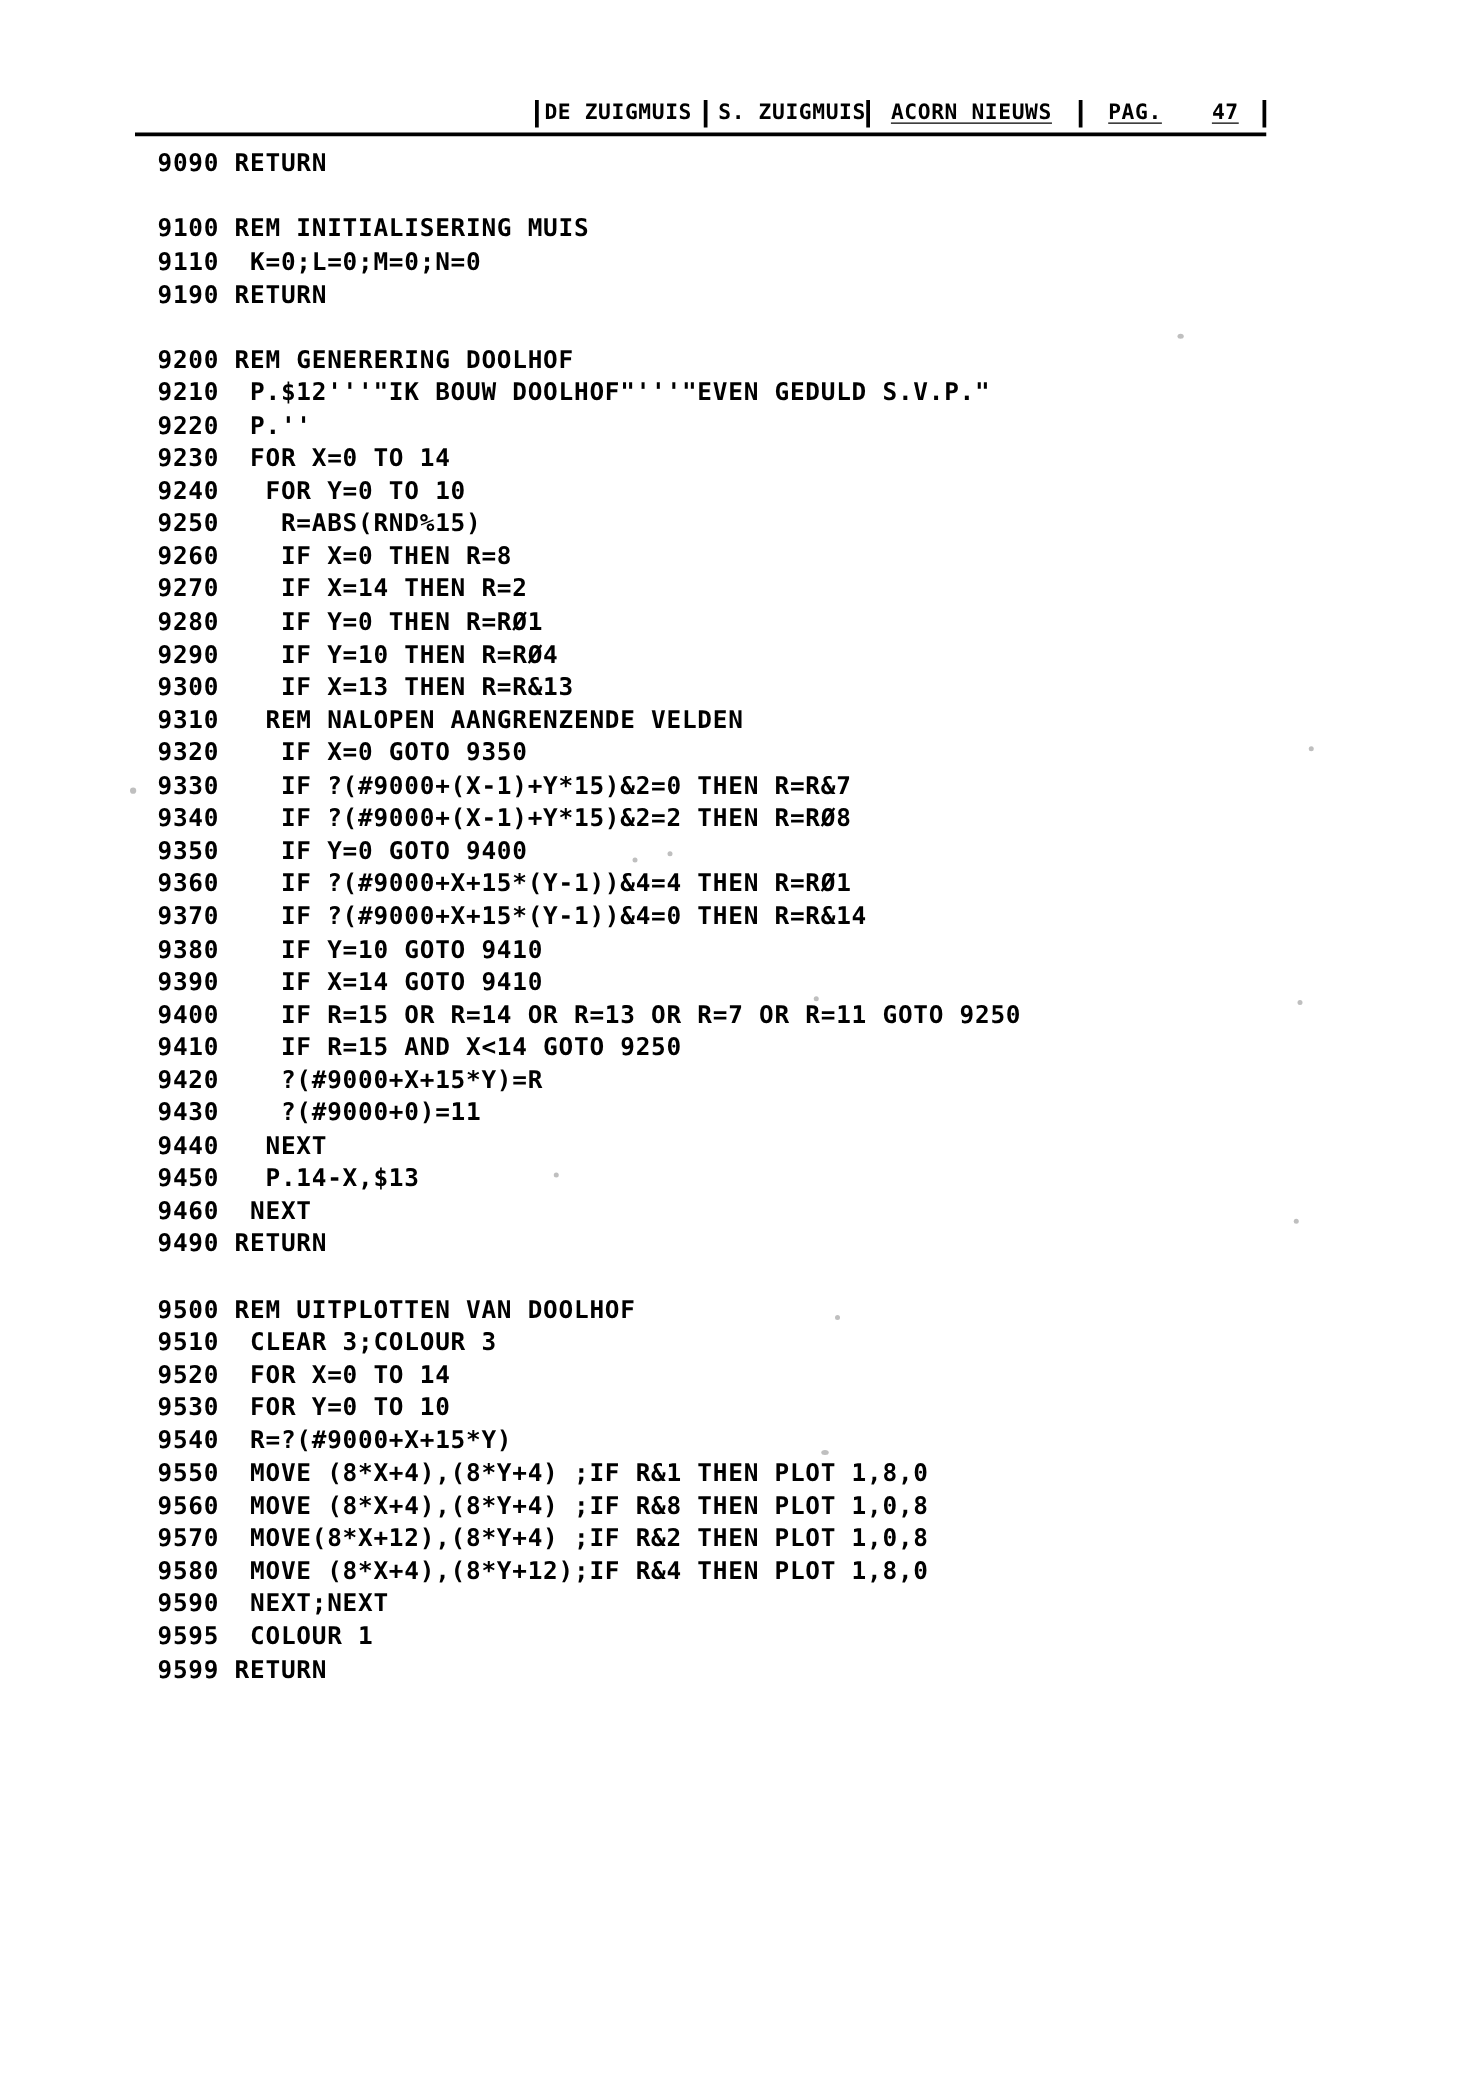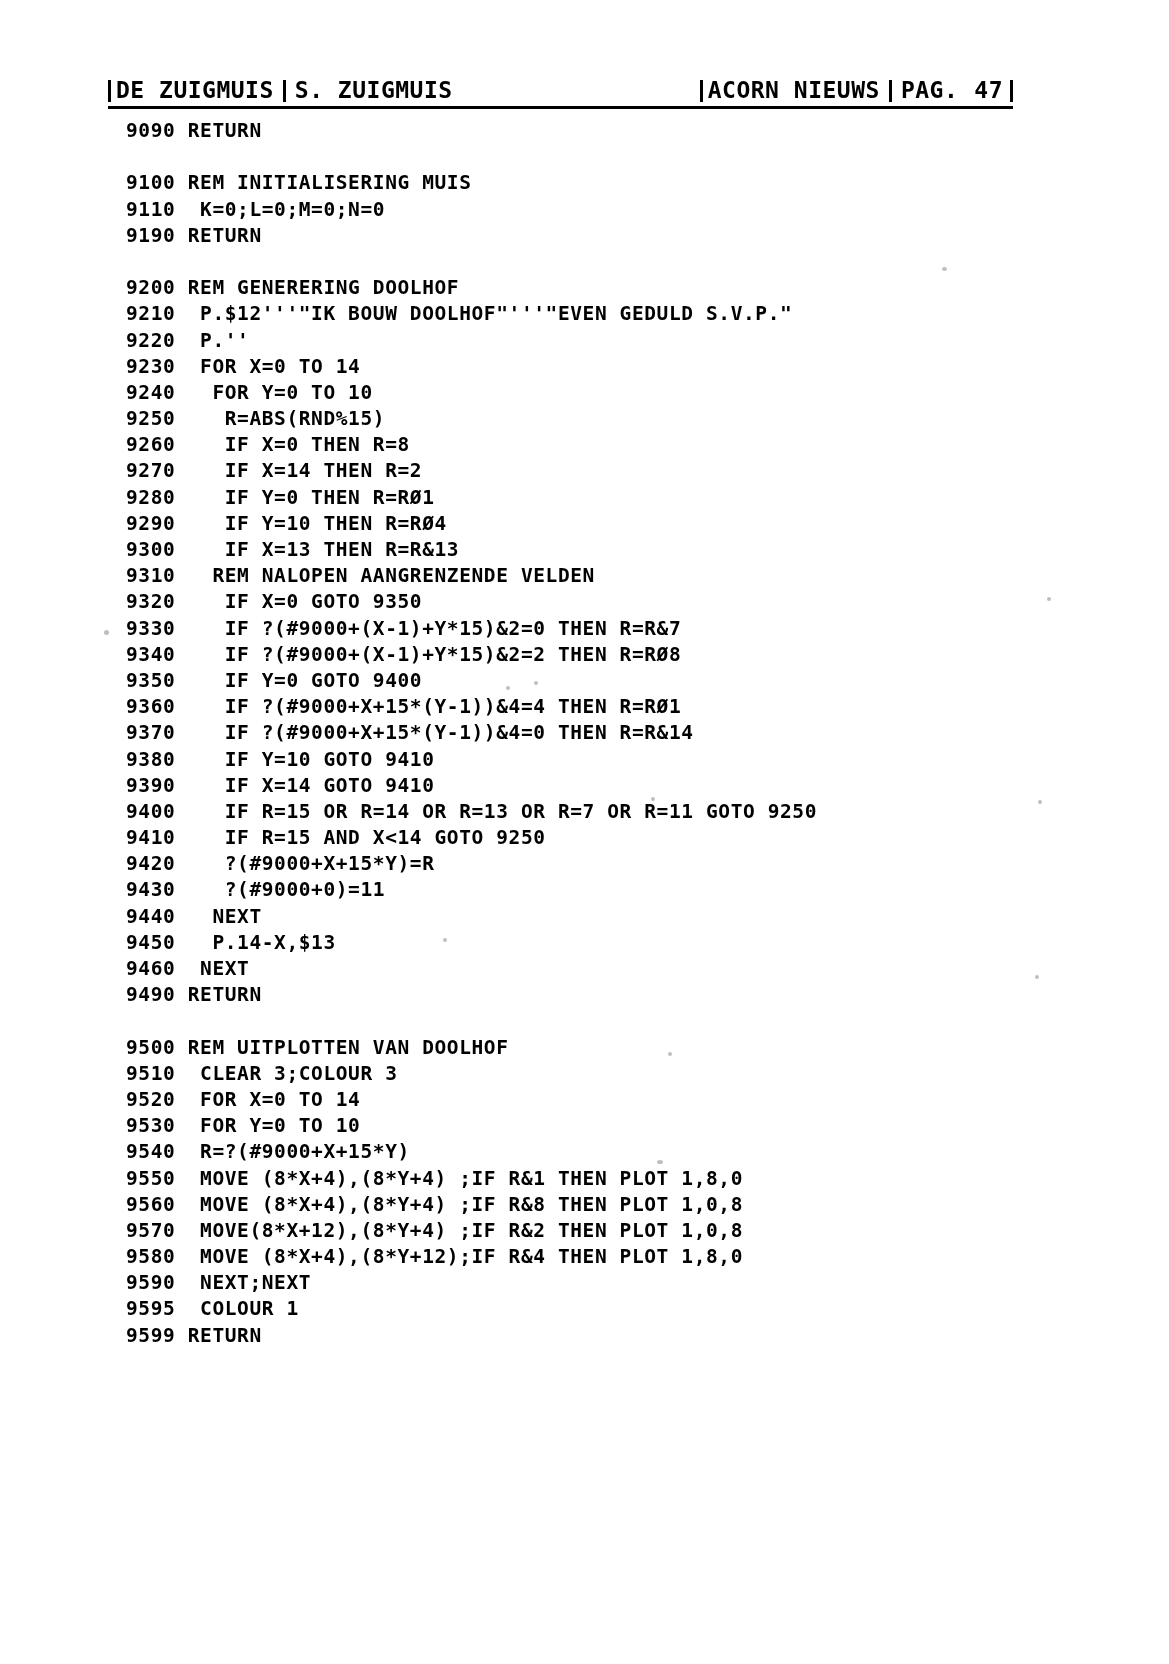--- a/index.html
+++ b/index.html
@@ -28,38 +28,40 @@
   .header {
     position: absolute;
     left: 108px;
     top: 76px;
     width: 905px;
     height: 34px;
   }
   .header-row {
     display: flex;
     align-items: flex-end;
-    justify-content: space-between;
+    justify-content: flex-end;
     height: 26px;
-    font-size: 23px;
+    font-size: 17px;
     font-weight: bold;
     letter-spacing: 0.5px;
     line-height: 24px;
     white-space: pre;
   }
   .header-left {
     display: flex;
     align-items: flex-end;
     white-space: pre;
   }
   .header-right {
     display: flex;
     align-items: flex-end;
     white-space: pre;
+    text-decoration: underline;
     text-underline-offset: 3px;
+    gap: 12px;
   }
   .hdr-bar {
     display: inline-block;
     width: 3px;
     height: 22px;
     background: #000;
     margin: 0 5px 0 0;
     vertical-align: bottom;
   }
   .hdr-bar-mid {
@@ -118,21 +120,21 @@
   }
 </style>
 </head>
 <body>
 
 <div class="page">
 
   <div class="header">
     <div class="header-row">
       <span class="header-left"><span class="hdr-bar"></span><span>DE ZUIGMUIS</span><span class="hdr-bar-mid"></span><span>S. ZUIGMUIS</span></span>
-      <span class="header-right"><span class="hdr-bar"></span><span>ACORN NIEUWS</span><span class="hdr-bar-mid"></span><span>PAG.</span><span style="margin-left:16px">47</span><span class="hdr-bar-end"></span></span>
+      <span class="header-right"><span class="hdr-bar"></span><span>ACORN NIEUWS</span><span class="hdr-bar-mid"></span><span>PAG.</span><span style="margin-left:28px">47</span><span class="hdr-bar-end"></span></span>
     </div>
     <div class="header-rule"></div>
   </div>
 
   <div class="listing" id="listing"><div class="code-line">9090 RETURN</div><div class="code-line blank">&nbsp;</div><div class="code-line">9100 REM INITIALISERING MUIS</div><div class="code-line">9110  K=0;L=0;M=0;N=0</div><div class="code-line">9190 RETURN</div><div class="code-line blank">&nbsp;</div><div class="code-line">9200 REM GENERERING DOOLHOF</div><div class="code-line">9210  P.$12'''"IK BOUW DOOLHOF"'''"EVEN GEDULD S.V.P."</div><div class="code-line">9220  P.''</div><div class="code-line">9230  FOR X=0 TO 14</div><div class="code-line">9240   FOR Y=0 TO 10</div><div class="code-line">9250    R=ABS(RND%15)</div><div class="code-line">9260    IF X=0 THEN R=8</div><div class="code-line">9270    IF X=14 THEN R=2</div><div class="code-line">9280    IF Y=0 THEN R=RØ1</div><div class="code-line">9290    IF Y=10 THEN R=RØ4</div><div class="code-line">9300    IF X=13 THEN R=R&amp;13</div><div class="code-line">9310   REM NALOPEN AANGRENZENDE VELDEN</div><div class="code-line">9320    IF X=0 GOTO 9350</div><div class="code-line">9330    IF ?(#9000+(X-1)+Y*15)&amp;2=0 THEN R=R&amp;7</div><div class="code-line">9340    IF ?(#9000+(X-1)+Y*15)&amp;2=2 THEN R=RØ8</div><div class="code-line">9350    IF Y=0 GOTO 9400</div><div class="code-line">9360    IF ?(#9000+X+15*(Y-1))&amp;4=4 THEN R=RØ1</div><div class="code-line">9370    IF ?(#9000+X+15*(Y-1))&amp;4=0 THEN R=R&amp;14</div><div class="code-line">9380    IF Y=10 GOTO 9410</div><div class="code-line">9390    IF X=14 GOTO 9410</div><div class="code-line">9400    IF R=15 OR R=14 OR R=13 OR R=7 OR R=11 GOTO 9250</div><div class="code-line">9410    IF R=15 AND X&lt;14 GOTO 9250</div><div class="code-line">9420    ?(#9000+X+15*Y)=R</div><div class="code-line">9430    ?(#9000+0)=11</div><div class="code-line">9440   NEXT</div><div class="code-line">9450   P.14-X,$13</div><div class="code-line">9460  NEXT</div><div class="code-line">9490 RETURN</div><div class="code-line blank">&nbsp;</div><div class="code-line">9500 REM UITPLOTTEN VAN DOOLHOF</div><div class="code-line">9510  CLEAR 3;COLOUR 3</div><div class="code-line">9520  FOR X=0 TO 14</div><div class="code-line">9530  FOR Y=0 TO 10</div><div class="code-line">9540  R=?(#9000+X+15*Y)</div><div class="code-line">9550  MOVE (8*X+4),(8*Y+4) ;IF R&amp;1 THEN PLOT 1,8,0</div><div class="code-line">9560  MOVE (8*X+4),(8*Y+4) ;IF R&amp;8 THEN PLOT 1,0,8</div><div class="code-line">9570  MOVE(8*X+12),(8*Y+4) ;IF R&amp;2 THEN PLOT 1,0,8</div><div class="code-line">9580  MOVE (8*X+4),(8*Y+12);IF R&amp;4 THEN PLOT 1,8,0</div><div class="code-line">9590  NEXT;NEXT</div><div class="code-line">9595  COLOUR 1</div><div class="code-line">9599 RETURN</div></div>
 
   <div class="speck" style="left:942px;top:267px;width:5px;height:4px;"></div>
   <div class="speck" style="left:104px;top:630px;width:5px;height:5px;"></div>
   <div class="speck" style="left:1047px;top:597px;width:4px;height:4px;"></div>
   <div class="speck" style="left:1038px;top:800px;width:4px;height:4px;"></div>

